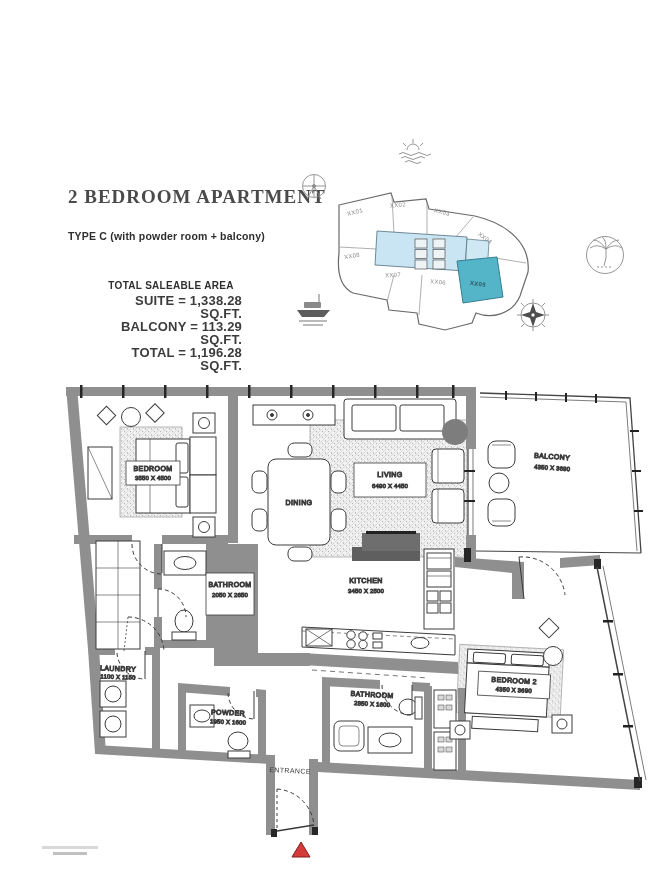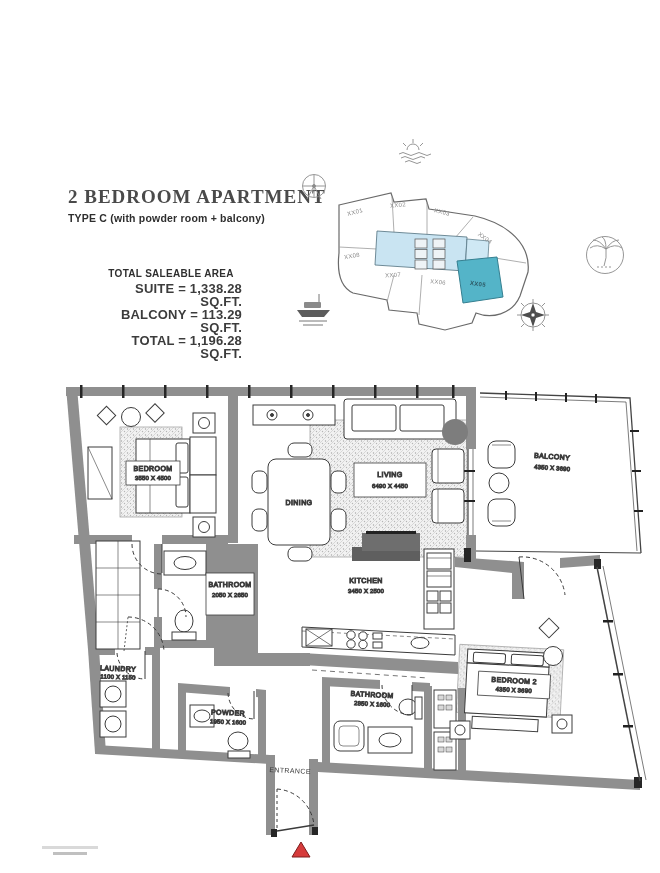--- a/index.html
+++ b/index.html
@@ -1,22 +1,22 @@
 <!DOCTYPE html>
 <html><head>
 <meta charset="utf-8">
 <style>
   html,body{margin:0;padding:0;background:#ffffff;}
   .page{position:relative;width:660px;height:873px;background:#fff;overflow:hidden;
         font-family:"Liberation Sans",sans-serif;color:#3a3a3a;}
   .titleblock{position:absolute;left:68px;top:186px;width:260px;}
   .titleblock h1{margin:0;font-family:"Liberation Serif",serif;font-size:19px;font-weight:600;
                  letter-spacing:1px;color:#4a4a4a;white-space:nowrap;}
-  .titleblock .subtitle{margin-top:4px;font-size:10.5px;font-weight:700;color:#2e2e2e;letter-spacing:.2px;}
-  .areablock{position:absolute;left:100px;top:268px;width:142px;}
+  .titleblock .subtitle{margin-top:22px;font-size:10.5px;font-weight:700;color:#2e2e2e;letter-spacing:.2px;}
+  .areablock{position:absolute;left:100px;top:280px;width:142px;}
   .ab-head{font-size:10px;font-weight:700;color:#2f2f2f;text-align:center;letter-spacing:.3px;margin-bottom:3px;}
   .ab-line{font-size:13px;font-weight:600;color:#3c3c3c;text-align:right;line-height:13px;letter-spacing:.2px;}
   svg{position:absolute;}
   .keyplan{left:295px;top:135px;}
   .plan{left:0;top:385px;}
   .smudge{position:absolute;left:42px;top:846px;width:56px;height:14px;}
   .smudge i{display:block;height:3px;background:#b9b9b9;opacity:.55;margin-bottom:3px;}
   .smudge i:last-child{width:34px;margin-left:11px;background:#8d8d8d;}
   text{font-family:"Liberation Sans",sans-serif;fill:#3a3a3a;}
   .rname{font-size:7px;letter-spacing:.4px;}

